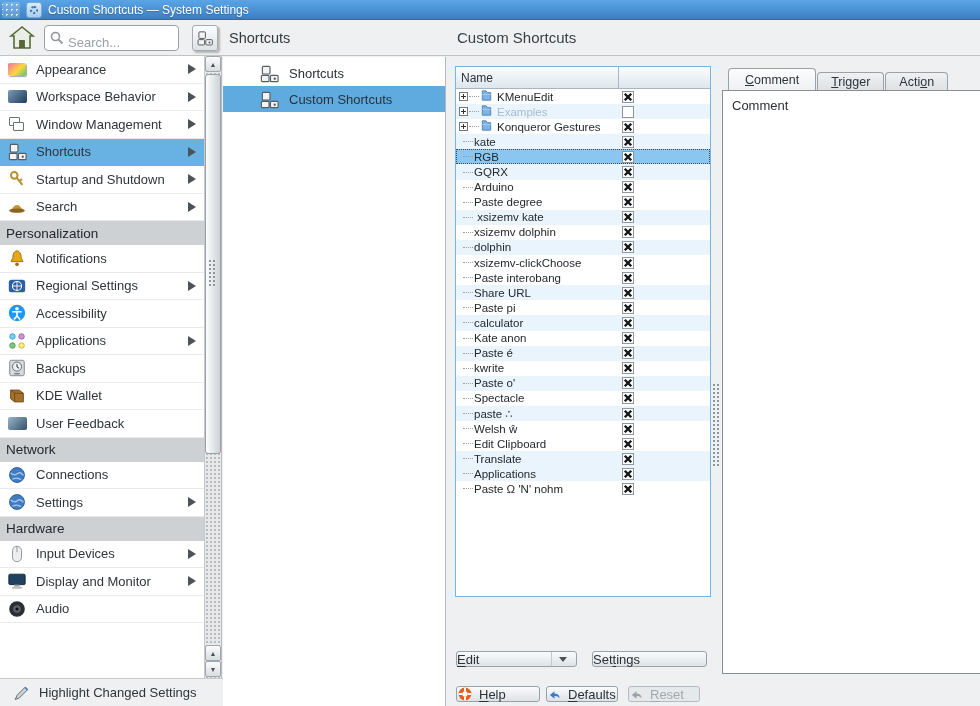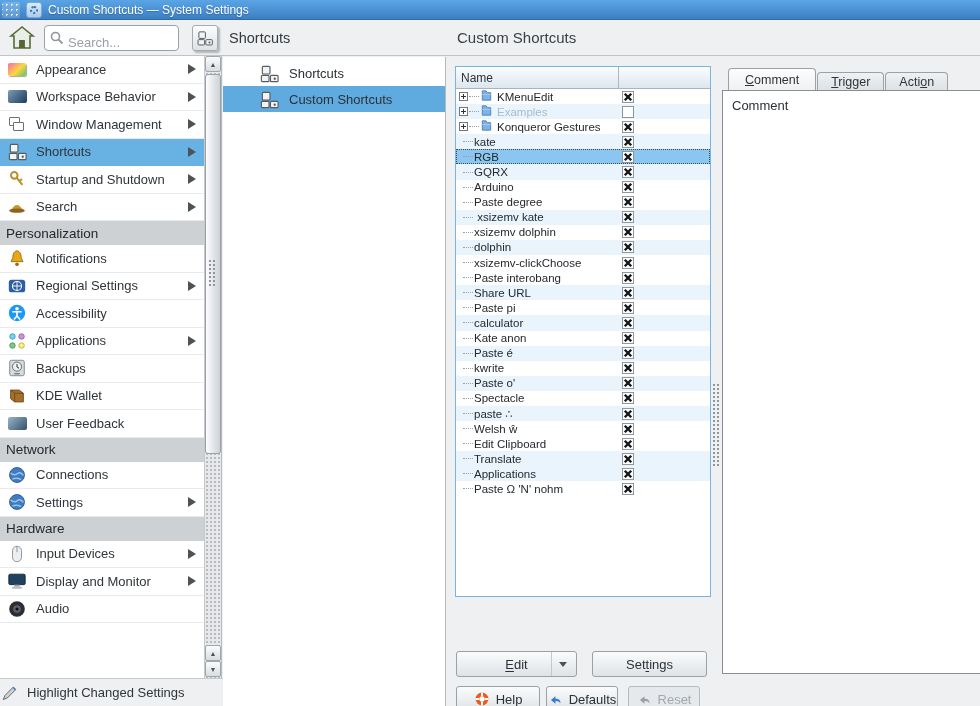--- a/index.html
+++ b/index.html
@@ -63,21 +63,21 @@
   .sb-btn { position:absolute; left:0; width:16px; height:16px;
     background:linear-gradient(#fafbfc,#d9dde0); border:1px solid #a0a7ad; border-radius:2px;
     display:flex; align-items:center; justify-content:center; font-size:7px; color:#4d5257; }
   .sb-thumb { position:absolute; left:0; top:18px; width:16px; height:380px;
     background:linear-gradient(90deg,#fdfdfe,#ccd2d7); border:1px solid #99a0a6; border-radius:3px; }
   .splitter-dots { position:absolute; width:9px; height:28px;
     background-image:radial-gradient(#8f9periodo 1px, transparent 1px);
     background-image:radial-gradient(#90959a 1px, transparent 1px); background-size:4px 4px; }
   .sidebar-footer { position:absolute; left:0; top:678px; width:269px; height:28px;
     background:#eff0f1; border-top:1px solid #c6cacd; display:flex; align-items:center;
-    padding-left:0; gap:9px; font-size:13px; color:#2f353a; cursor:pointer; }
+    padding-left:12px; gap:9px; font-size:13px; color:#2f353a; cursor:pointer; }
   
   .middle { position:absolute; left:223px; top:57px; width:223px; height:649px;
     background:#fff; border-right:1px solid #b6b9bc; padding-top:3px; }
   .m-item { height:26px; display:flex; align-items:center; gap:9px; padding-left:36px;
     font-size:13px; color:#2b3136; cursor:pointer; }
   .m-item.selected { background:#5fabe0; }
   
   .rightpanel { position:absolute; left:447px; top:57px; width:533px; height:649px; }
   .tree { position:absolute; left:8px; top:9px; width:256px; height:531px;
     background:#fff; border:1px solid #7ab4e2; overflow:hidden; }
@@ -101,23 +101,23 @@
   
   .tabbar { position:absolute; left:281px; top:11px; height:23px; }
   .tab { display:inline-block; padding:0 13px; font-size:12.5px; color:#2f353a;
     border:1px solid #9aa2a8; border-bottom:none; border-radius:4px 4px 0 0;
     background:linear-gradient(#eff1f3,#dde1e4); height:19px; line-height:19px;
     vertical-align:bottom; margin-right:1px; cursor:pointer; }
   .tab.active { height:23px; line-height:23px; background:linear-gradient(#fdfdfe,#eef0f2); padding:0 16px; }
   .comment-area { position:absolute; left:275px; top:33px; width:410px; height:584px;
     background:#fff; border:1px solid #878f96; padding:7px 9px; font-size:13px; color:#2b3136; }
   
-  .btn { position:absolute; height:26px; background:linear-gradient(#fafbfc,#dfe3e6);
+  .btn { position:absolute; height:16px; background:linear-gradient(#fafbfc,#dfe3e6);
     border:1px solid #99a1a8; border-radius:3px; font-size:13px; color:#2b3136;
-    display:flex; align-items:center; justify-content:center; gap:6px; cursor:pointer;
+    display:flex; align-items:center; justify-content:flex-start; gap:6px; cursor:pointer;
     font-family:"Liberation Sans",sans-serif; }
   .btn u { text-underline-offset:2px; }
   .btn.disabled { color:#a2a8ad; border-color:#b5bbc0; background:#e6e9eb; cursor:default; }
   .btn-edit { left:9px; top:594px; width:121px; }
   .btn-edit .caret-wrap { position:absolute; right:9px; top:0; bottom:0; display:flex; align-items:center;
     padding-left:7px; border-left:1px solid #c3c8cc; }
   .btn-settings { left:145px; top:594px; width:115px; }
   .btn-help { left:9px; top:629px; width:84px; }
   .btn-defaults { left:99px; top:629px; width:72px; }
   .btn-reset { left:181px; top:629px; width:72px; }

